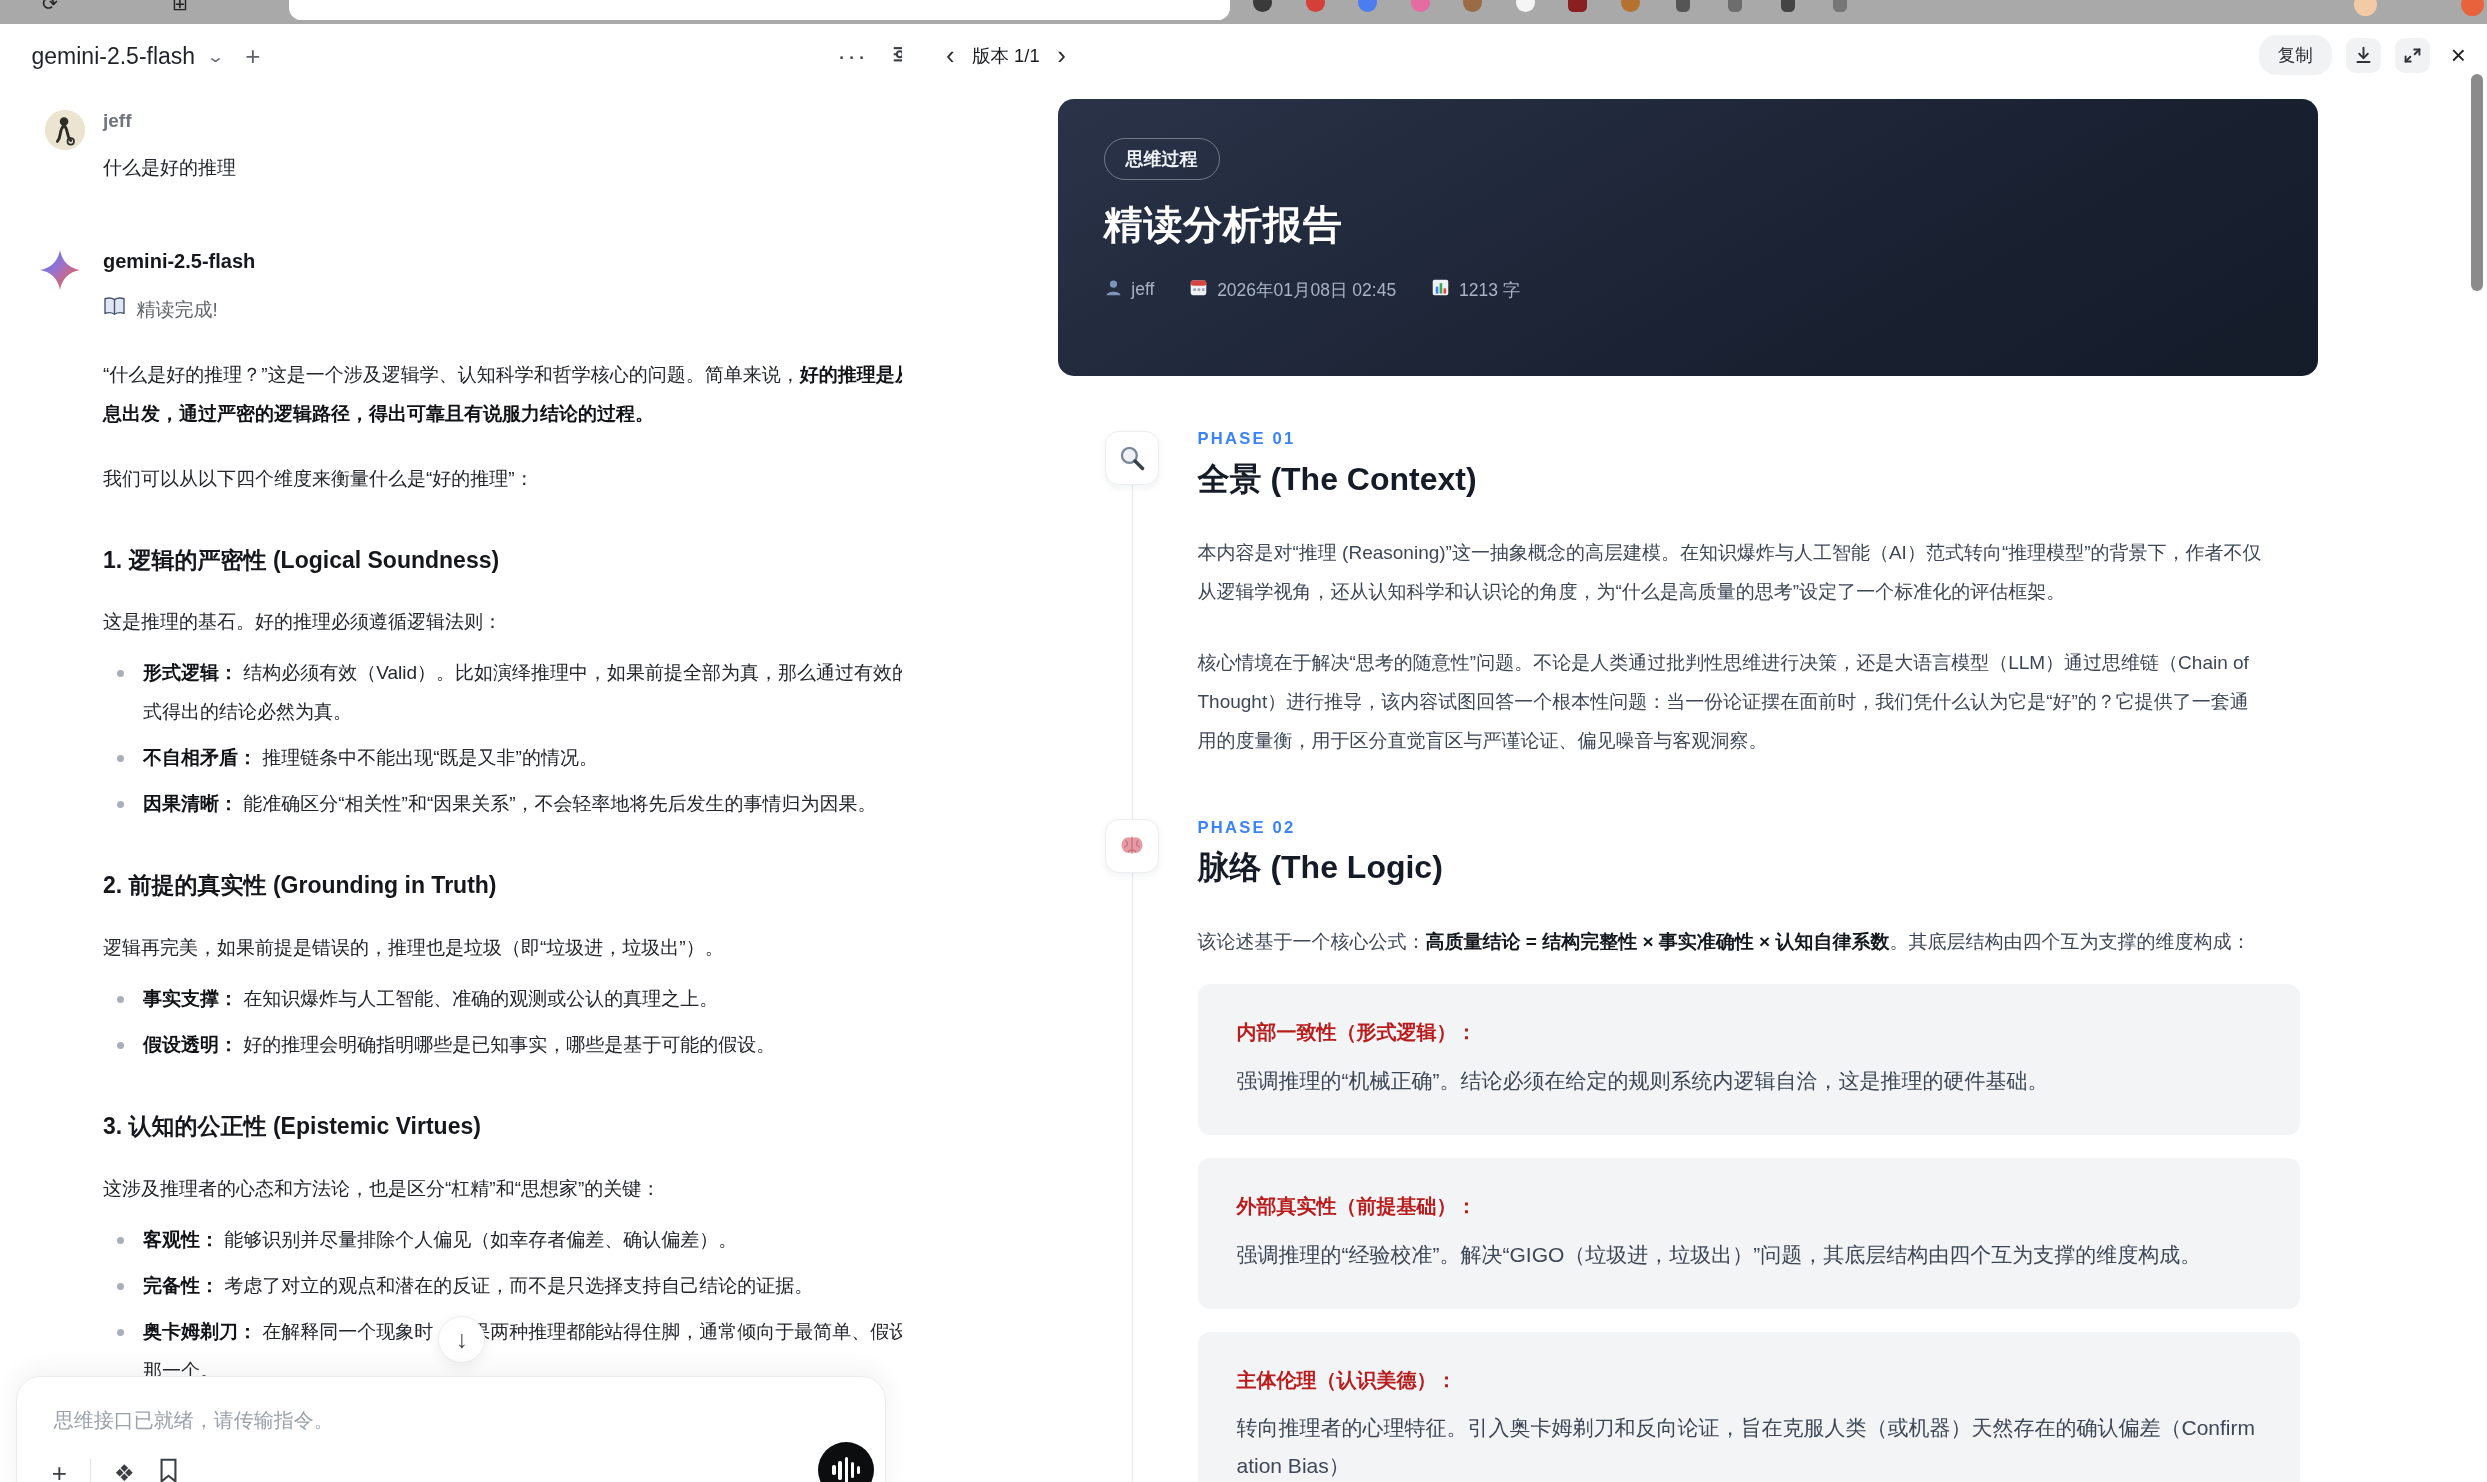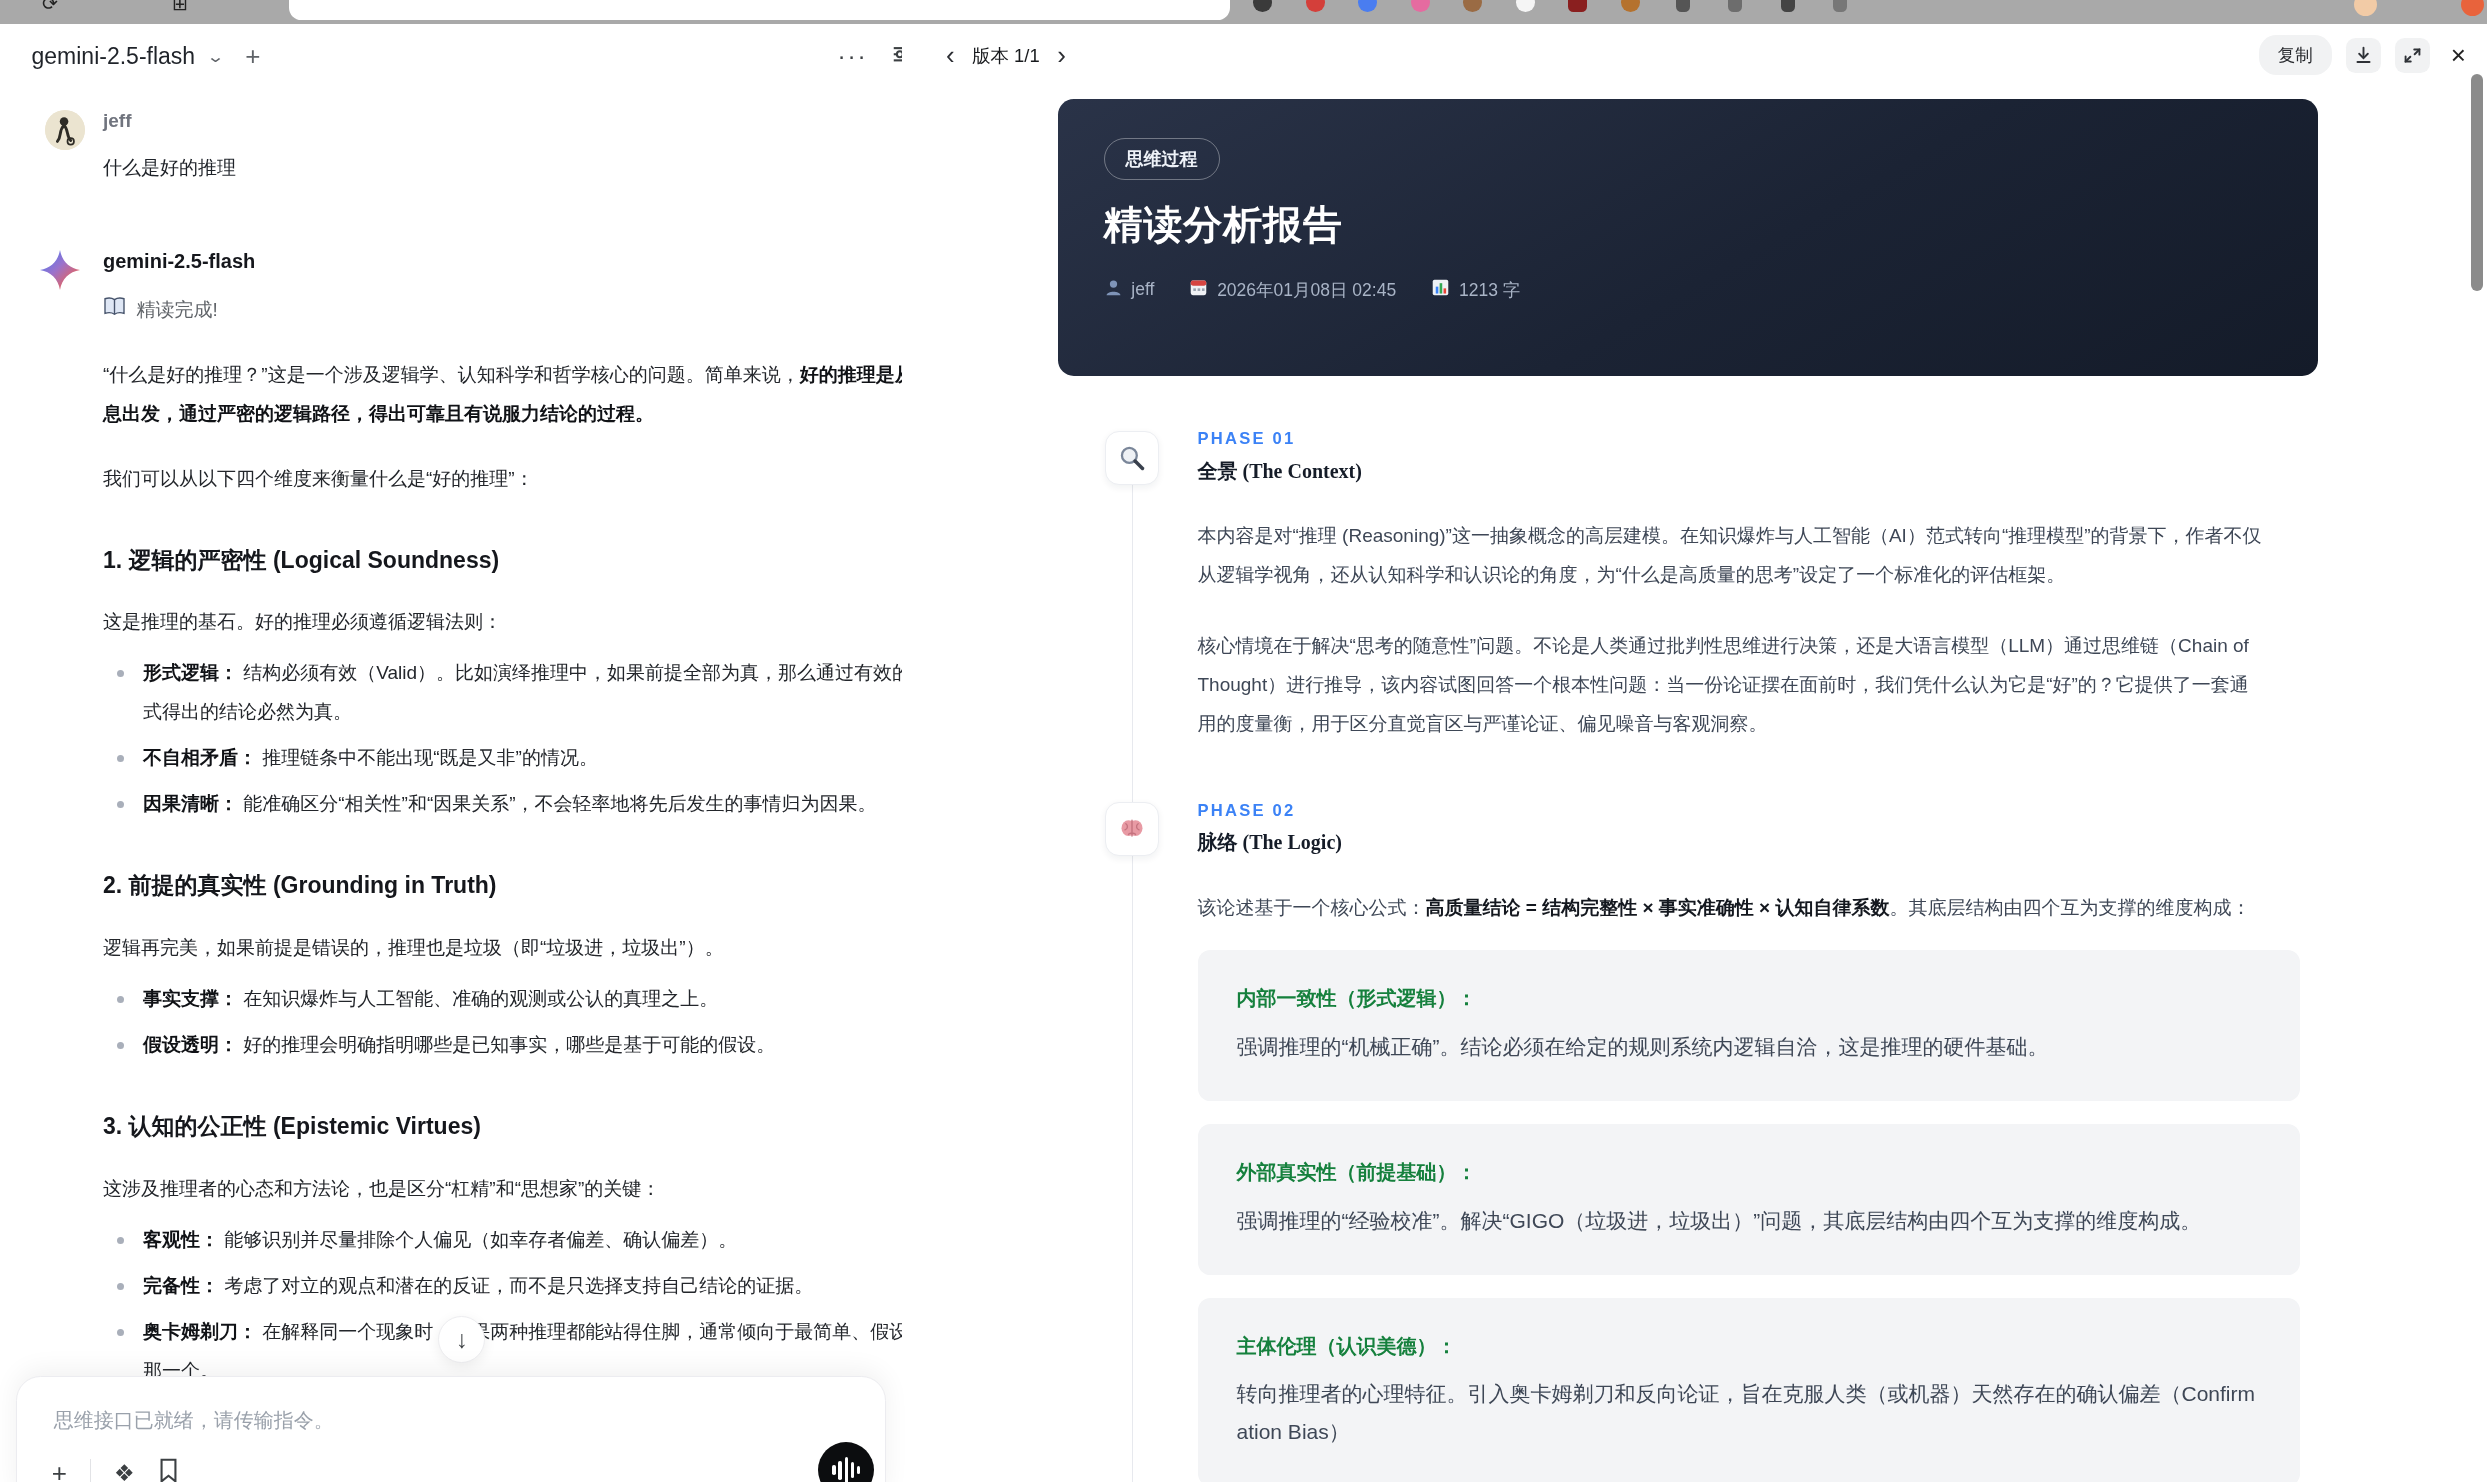--- a/index.html
+++ b/index.html
@@ -82,27 +82,27 @@
   .badge{display:inline-block;border:1.3px solid rgba(255,255,255,.35);border-radius:874px;padding:7.9px 21px;
          color:#eef2f8;font-size:18px;font-weight:600;}
   .report-title{margin-top:18px;font-size:39px;font-weight:800;color:#fff;letter-spacing:0.9px;}
   .report-meta{margin-top:26px;display:flex;align-items:center;gap:35px;color:#a9b4c6;font-size:17.5px;}
   .meta-item{display:flex;align-items:center;gap:8.8px;}
 
   .phase{position:relative;padding-left:140px;padding-right:17.5px;margin-top:53px;z-index:1;}
   .phase-tile{position:absolute;left:47px;top:1.8px;width:54px;height:54px;background:#fff;border:0.9px solid #eceef2;
               border-radius:14px;box-shadow:0 2.6px 7px rgba(20,30,50,.06);display:flex;align-items:center;justify-content:center;z-index:2;}
   .phase-label{color:#3b82f6;font-size:16.6px;font-weight:700;letter-spacing:2.2px;}
-  .phase-title{margin-top:8.8px;font-size:20px;font-weight:800;color:#151c28;font-family:Liberation Serif, serif;}
+  .phase-title{margin-top:8.8px;font-size:32px;font-weight:800;color:#151c28;}
   .phase p{margin:31.5px 35px 0 0;font-size:19px;line-height:39px;color:#3e4756;word-break:break-all;}
   .phase p b{color:#14181f;font-weight:700;}
   .phase2{margin-top:58px;}
   .logic-cards{margin-top:19px;}
   .lcard{background:#f3f4f6;border-radius:12.3px;padding:35px 39px;margin-top:23px;}
-  .lcard h4{margin:0;font-size:20px;font-weight:700;color:#15803d;}
+  .lcard h4{margin:0;font-size:20px;font-weight:700;color:#b91c1c;}
   .lcard p{margin:15.8px 0 0 0;font-size:21px;line-height:38px;color:#3e4756;word-break:break-all;}
 
   .scroll-thumb{position:absolute;right:4.4px;top:50px;width:11.4px;height:217px;background:#8b8b8b;border-radius:6.1px;z-index:9;}
 </style>
 </head>
 <body>
 
 <div class="browser-bar">
   <span class="chrome-glyph" style="left:42px">⟳</span>
   <span class="chrome-glyph" style="left:172px">⊞</span>

